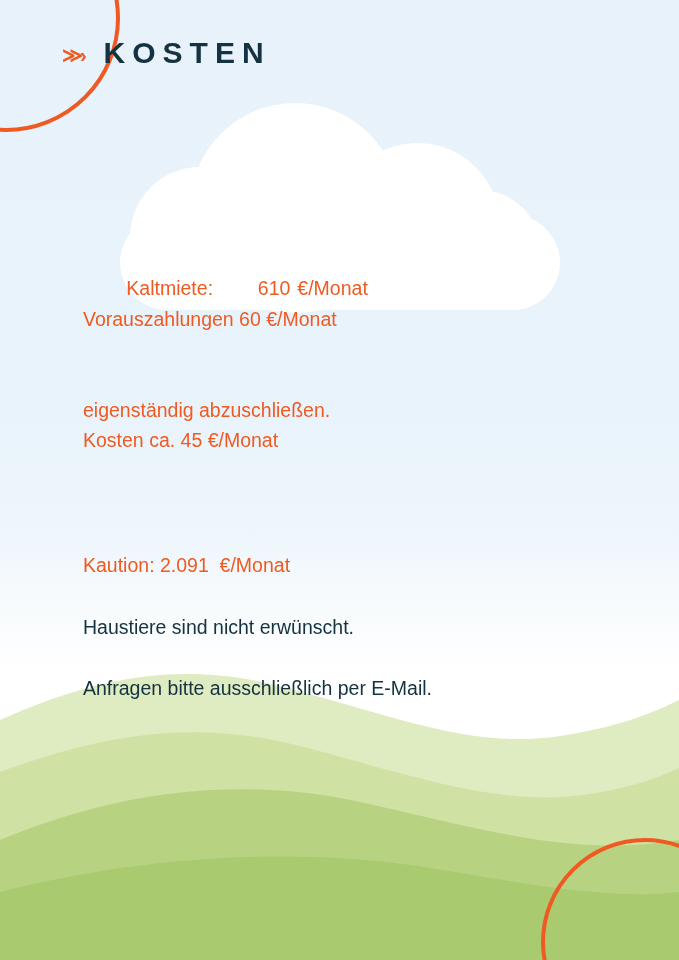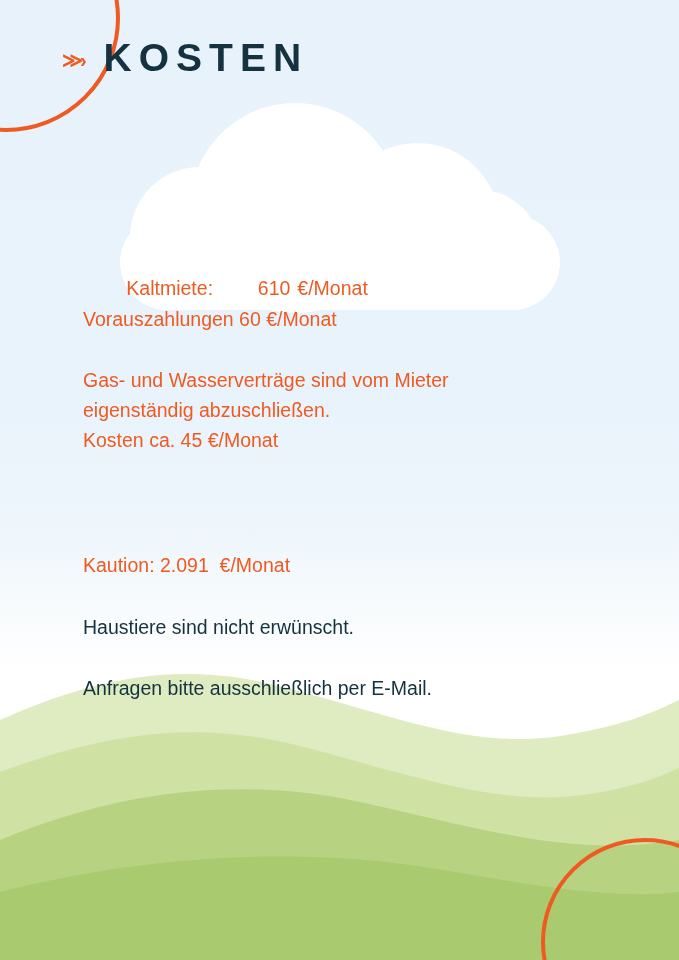--- a/index.html
+++ b/index.html
@@ -96,21 +96,21 @@
   .chevrons {
     color: #ef5a22;
     font-size: 20px;
     font-weight: 700;
     letter-spacing: -3px;
     line-height: 1;
     transform: translateY(2px);
   }
   .page-title {
     color: #14323f;
-    font-size: 39px;
+    font-size: 30px;
     font-weight: 700;
     letter-spacing: 7px;
     line-height: 1;
     margin: 0;
   }
 
   .block {
     position: absolute;
     left: 83px;
     color: #ef5a22;
@@ -183,21 +183,21 @@
 
     <div class="block" id="cost-table">
       <span class="cost-line">
         <span class="cost-label">Kaltmiete:</span><span class="cost-amount">610</span><span class="cost-unit">€/Monat</span>
       </span>
     </div>
 
     <div class="block" id="prepay">Vorauszahlungen 60 €/Monat</div>
 
     <div class="block" id="contracts">
-      <span>Gas- und Wasserverträge sind vom Mieter</span><br>
+      <br>
       <span>eigenständig abzuschließen.</span><br>
       <span>Kosten ca. 45 €/Monat</span>
     </div>
 
     <div class="block" id="deposit">Kaution: 2.091  €/Monat</div>
 
     <div class="block block-dark" id="pets">Haustiere sind nicht erwünscht.</div>
 
     <div class="block block-dark" id="inquiries">Anfragen bitte ausschließlich per E-Mail.</div>
 

